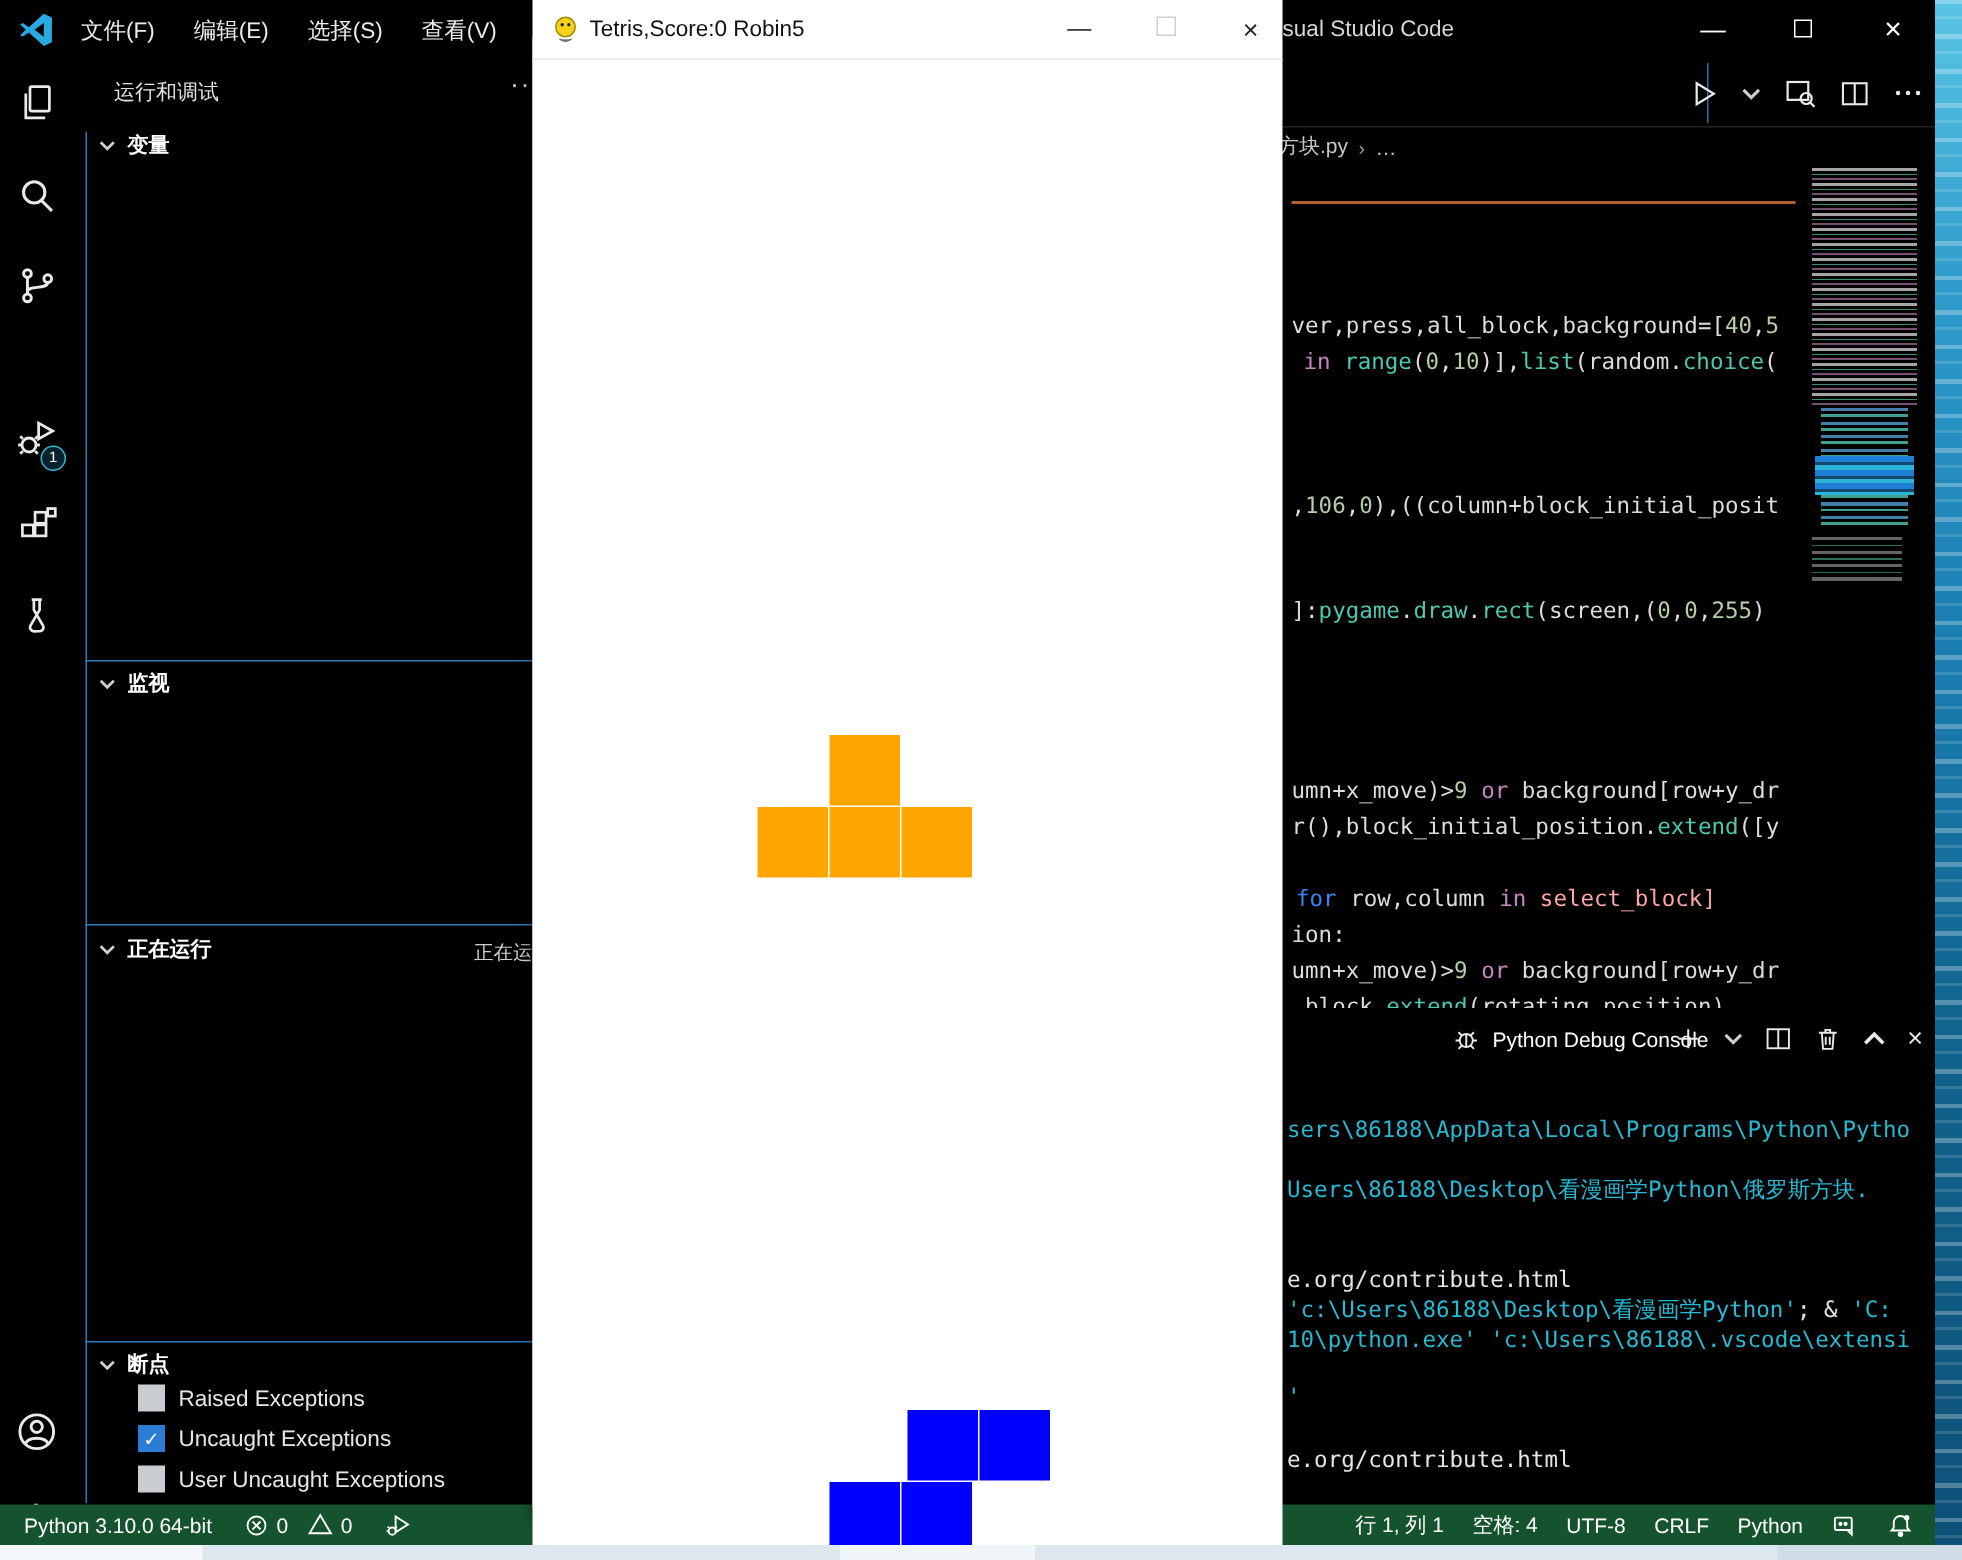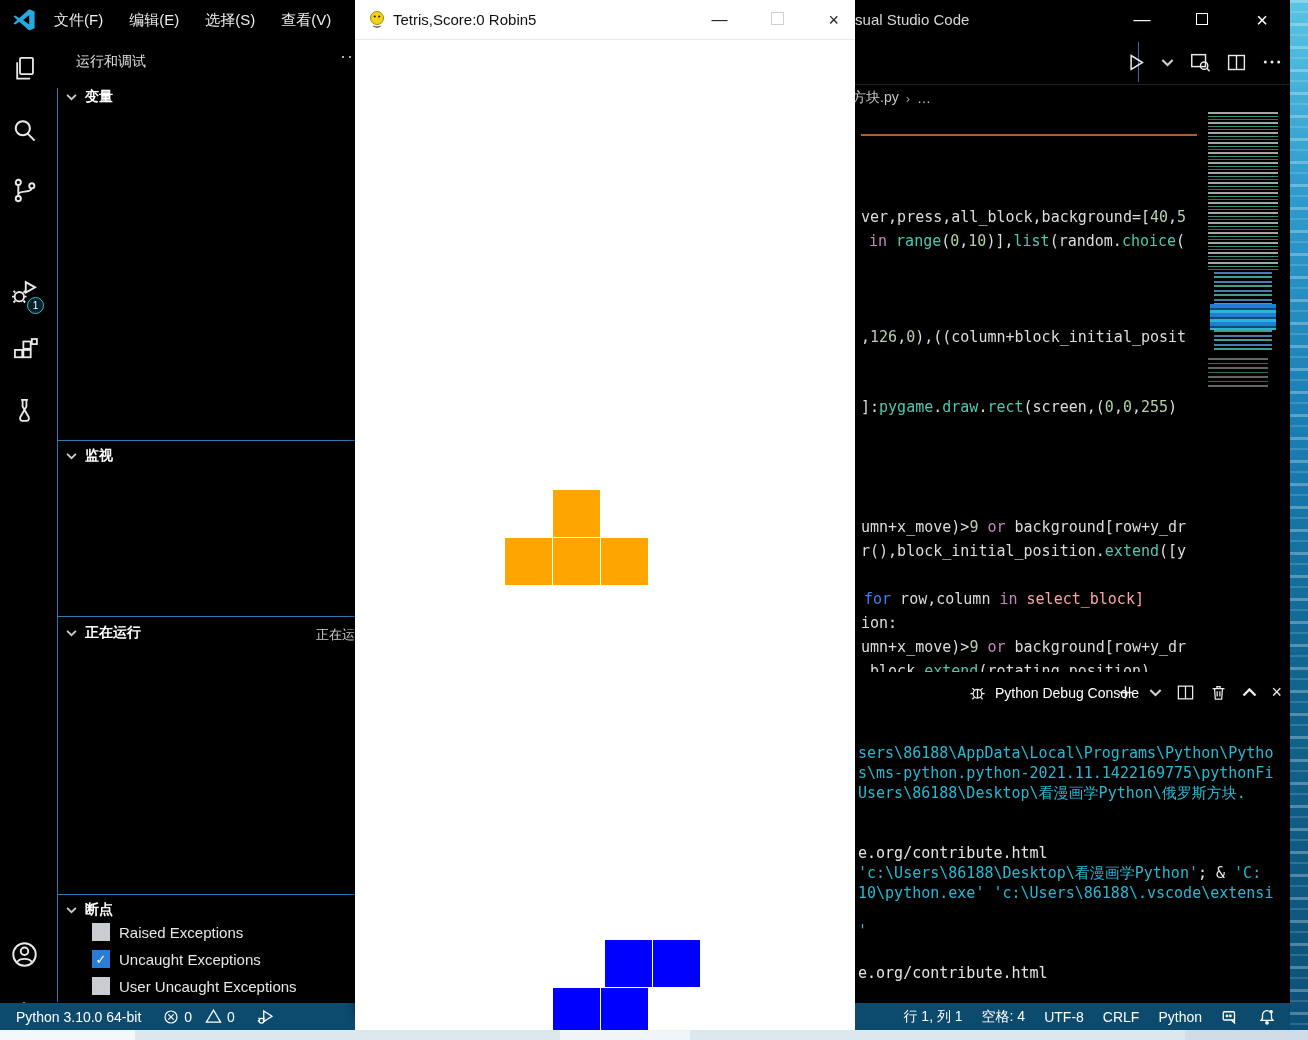--- a/index.html
+++ b/index.html
@@ -59,21 +59,21 @@
   
   .panel{position:absolute;left:355px;top:672px;width:935px;height:331px;background:#000;}
   .panel-header{position:absolute;left:0;top:6px;width:935px;height:30px;}
   .panel-title{position:absolute;left:613px;top:5px;display:flex;align-items:center;gap:8px;
                color:#fff;font-size:14px;white-space:nowrap;}
   .panel-actions{position:absolute;right:8px;top:5px;display:flex;align-items:center;gap:14px;}
   .console-wrap{position:absolute;left:0;top:40px;width:930px;height:290px;overflow:hidden;
                 font-family:"DejaVu Sans Mono","Liberation Mono",monospace;font-size:15px;}
   .console-line{position:absolute;left:503px;white-space:pre;}
   
-  .statusbar{position:absolute;left:0;top:1003px;width:1290px;height:27px;background:#0c4a6e;
+  .statusbar{position:absolute;left:0;top:1003px;width:1290px;height:27px;background:#14532d;
              color:#fff;font-size:14px;display:flex;align-items:center;}
   .sb-left{position:absolute;left:16px;display:flex;align-items:center;gap:22px;}
   .sb-right{position:absolute;right:14px;display:flex;align-items:center;gap:19px;}
   .sb-item{display:flex;align-items:center;gap:5px;white-space:nowrap;}
   
   .tetris{position:absolute;left:355px;top:0;width:396px;height:1030px;background:#fff;
           box-shadow:0 0 8px rgba(0,0,0,.55);border-radius:27px;}
   .t-titlebar{position:absolute;left:0;top:0;width:500px;height:40px;background:#fff;
               border-bottom:1px solid #e8e8e8;}
   .t-icon{position:absolute;left:12px;top:10px;}
@@ -275,21 +275,21 @@
       <div class="tabline"></div>
       <div class="breadcrumb">
         <span>方块.py</span>
         <span class="bc-sep">›</span>
         <span>…</span>
       </div>
       <div class="orange-rule"></div>
       <div class="code-wrap" id="code-layer">
           <div class="code-line" style="left: 506px; top: 98px;"><span style="color: rgb(220, 220, 220);">ver,press,all_block,background=[</span><span style="color: rgb(181, 206, 168);">40</span><span style="color: rgb(220, 220, 220);">,</span><span style="color: rgb(181, 206, 168);">5</span></div>
           <div class="code-line" style="left: 514px; top: 122px;"><span style="color: rgb(197, 134, 192);">in</span><span style="color: rgb(220, 220, 220);"> </span><span style="color: rgb(78, 201, 176);">range</span><span style="color: rgb(220, 220, 220);">(</span><span style="color: rgb(181, 206, 168);">0</span><span style="color: rgb(220, 220, 220);">,</span><span style="color: rgb(181, 206, 168);">10</span><span style="color: rgb(220, 220, 220);">)],</span><span style="color: rgb(78, 201, 176);">list</span><span style="color: rgb(220, 220, 220);">(random.</span><span style="color: rgb(78, 201, 176);">choice</span><span style="color: rgb(220, 220, 220);">(</span></div>
-          <div class="code-line" style="left: 506px; top: 218px;"><span style="color: rgb(220, 220, 220);">,</span><span style="color: rgb(181, 206, 168);">126</span><span style="color: rgb(220, 220, 220);">,</span><span style="color: rgb(181, 206, 168);">0</span><span style="color: rgb(220, 220, 220);">),((column+block_initial_posit</span></div>
+          <div class="code-line" style="left: 506px; top: 218px;"><span style="color: rgb(220, 220, 220);">,</span><span style="color: rgb(181, 206, 168);">106</span><span style="color: rgb(220, 220, 220);">,</span><span style="color: rgb(181, 206, 168);">0</span><span style="color: rgb(220, 220, 220);">),((column+block_initial_posit</span></div>
           <div class="code-line" style="left: 506px; top: 288px;"><span style="color: rgb(220, 220, 220);">]:</span><span style="color: rgb(78, 201, 176);">pygame</span><span style="color: rgb(220, 220, 220);">.</span><span style="color: rgb(78, 201, 176);">draw</span><span style="color: rgb(220, 220, 220);">.</span><span style="color: rgb(78, 201, 176);">rect</span><span style="color: rgb(220, 220, 220);">(screen,(</span><span style="color: rgb(181, 206, 168);">0</span><span style="color: rgb(220, 220, 220);">,</span><span style="color: rgb(181, 206, 168);">0</span><span style="color: rgb(220, 220, 220);">,</span><span style="color: rgb(181, 206, 168);">255</span><span style="color: rgb(220, 220, 220);">)</span></div>
           <div class="code-line" style="left: 506px; top: 408px;"><span style="color: rgb(220, 220, 220);">umn+x_move)&gt;</span><span style="color: rgb(181, 206, 168);">9</span><span style="color: rgb(220, 220, 220);"> </span><span style="color: rgb(197, 134, 192);">or</span><span style="color: rgb(220, 220, 220);"> background[row+y_dr</span></div>
           <div class="code-line" style="left: 506px; top: 432px;"><span style="color: rgb(220, 220, 220);">r(),block_initial_position.</span><span style="color: rgb(78, 201, 176);">extend</span><span style="color: rgb(220, 220, 220);">([y</span></div>
           <div class="code-line" style="left: 509px; top: 480px;"><span style="color: #3b82f6;">for</span><span style="color: rgb(220, 220, 220);"> row,column </span><span style="color: rgb(197, 134, 192);">in</span><span style="color: #fca5a5;"> select_block]</span></div>
           <div class="code-line" style="left: 506px; top: 504px;"><span style="color: rgb(220, 220, 220);">ion:</span></div>
           <div class="code-line" style="left: 506px; top: 528px;"><span style="color: rgb(220, 220, 220);">umn+x_move)&gt;</span><span style="color: rgb(181, 206, 168);">9</span><span style="color: rgb(220, 220, 220);"> </span><span style="color: rgb(197, 134, 192);">or</span><span style="color: rgb(220, 220, 220);"> background[row+y_dr</span></div>
           <div class="code-line" style="left: 506px; top: 552px;"><span style="color: rgb(220, 220, 220);">_block.</span><span style="color: rgb(78, 201, 176);">extend</span><span style="color: rgb(220, 220, 220);">(rotating_position)</span></div>
         </div>
       <div class="minimap">
         <div class="mm-a"></div>
@@ -335,21 +335,20 @@
           <span>
             <svg width="15" height="11" viewBox="0 0 10 7" fill="none" stroke="#eaeaea" stroke-width="1.6">
                 <path d="M1 5.5 L5 1.5 L9 5.5"></path>
               </svg>
             </span>
           <span style="color:#eaeaea;font-size:18px;line-height:19px;">×</span>
         </div>
       </div>
       <div class="console-wrap" id="console-layer">
           <div class="console-line" style="top: 32px;"><span style="color: rgb(38, 185, 212);">sers\86188\AppData\Local\Programs\Python\Pytho</span></div>
-          <div class="console-line" style="top: 52px;"><span style="color: rgb(38, 185, 212);">s\ms-python.python-2021.11.1422169775\pythonFi</span></div>
           <div class="console-line" style="top: 72px;"><span style="color: rgb(38, 185, 212);">Users\86188\Desktop\看漫画学Python\俄罗斯方块.</span></div>
           <div class="console-line" style="top: 132px;"><span style="color: rgb(229, 229, 229);">e.org/contribute.html</span></div>
           <div class="console-line" style="top: 152px;"><span style="color: rgb(38, 185, 212);">'c:\Users\86188\Desktop\看漫画学Python'</span><span style="color: rgb(229, 229, 229);">; &amp; </span><span style="color: rgb(38, 185, 212);">'C:</span></div>
           <div class="console-line" style="top: 172px;"><span style="color: rgb(38, 185, 212);">10\python.exe' 'c:\Users\86188\.vscode\extensi</span></div>
           <div class="console-line" style="top: 210px;"><span style="color: rgb(38, 185, 212);">'</span></div>
           <div class="console-line" style="top: 252px;"><span style="color: rgb(229, 229, 229);">e.org/contribute.html</span></div>
         </div>
     </div>
 
     <div class="statusbar">

